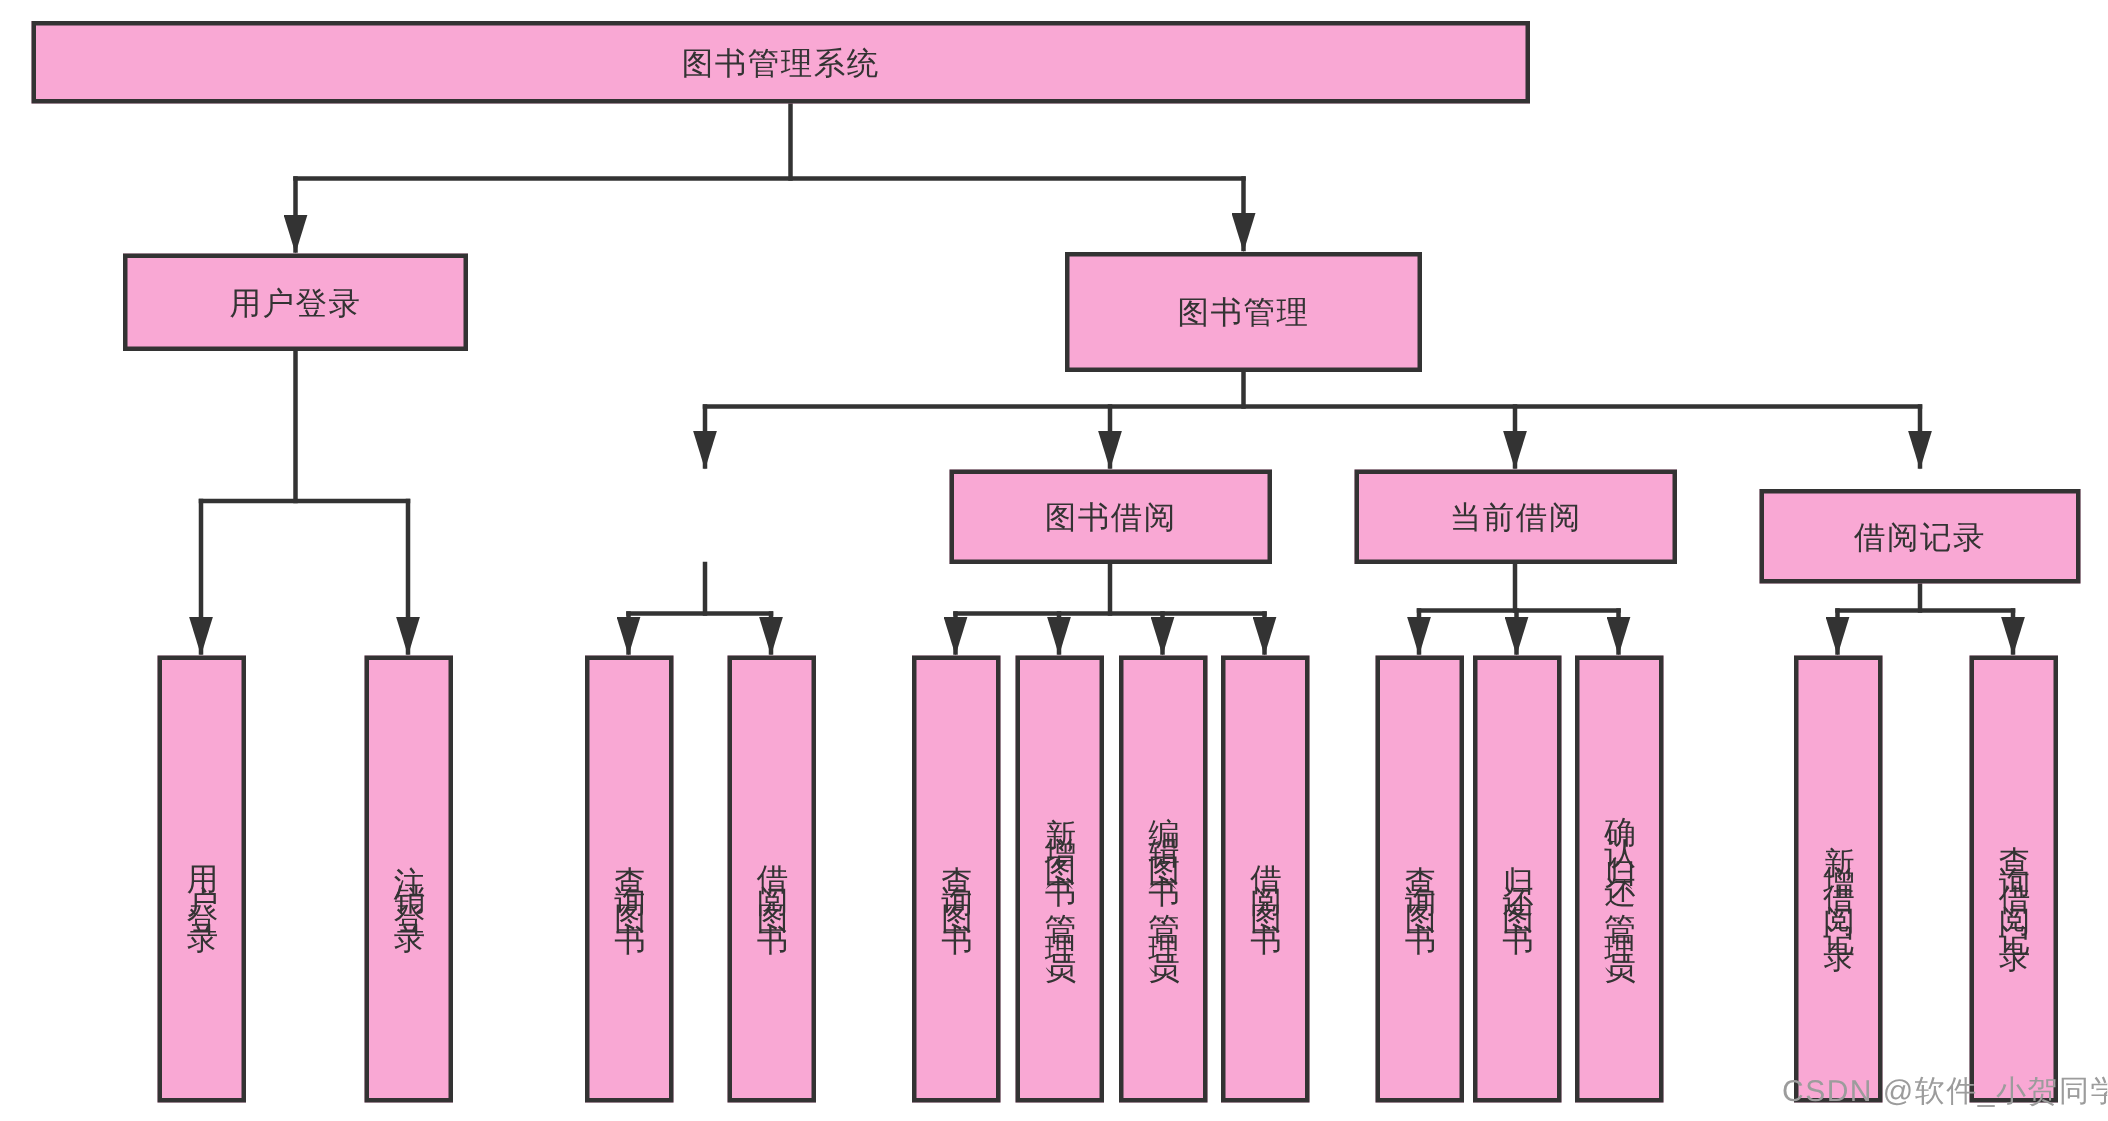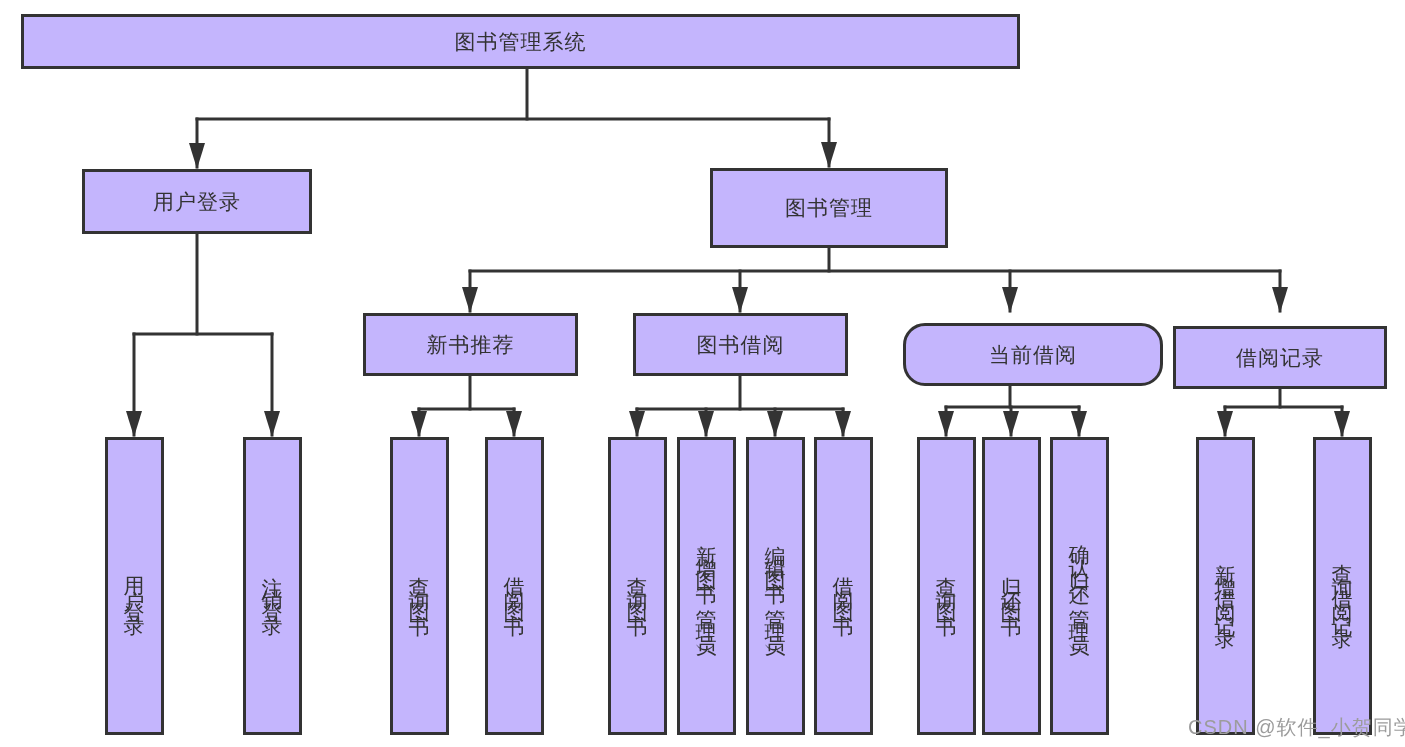--- a/index.html
+++ b/index.html
@@ -18,21 +18,21 @@
   #connectors {
     position: absolute;
     inset: 0;
     width: 1405px;
     height: 747px;
   }
   .box {
     position: absolute;
     box-sizing: border-box;
     border: 3px solid #333333;
-    background: #c4b5fd;
+    background: #f9a8d4;
     color: #333333;
     display: flex;
     align-items: center;
     justify-content: center;
     font-size: 21px;
     letter-spacing: 1px;
     z-index: 2;
   }
   .leaf .vtext {
     writing-mode: vertical-rl;
@@ -42,21 +42,21 @@
     line-height: 1;
   }
   
   #n-root          { left: 21px;   top: 14px;  width: 999px; height: 55px; }
   
   #n-user-login    { left: 82px;   top: 169px; width: 230px; height: 65px; }
   #n-book-mgmt     { left: 710px;  top: 168px; width: 238px; height: 80px; }
   
   #n-new-book-rec  { left: 363px;  top: 313px; width: 215px; height: 63px; }
   #n-book-borrow   { left: 633px;  top: 313px; width: 215px; height: 63px; text-align: right; }
-  #n-current-borrow{ left: 903px;  top: 323px; width: 260px; height: 63px; border-radius: 22px; }
+  #n-current-borrow{ left: 903px;  top: 313px; width: 215px; height: 63px; }
   #n-borrow-records{ left: 1173px; top: 326px; width: 214px; height: 63px; }
   
   .leaf { top: 437px; width: 59px; height: 298px; }
   #l-user-login    { left: 105px; }
   #l-logout        { left: 243px; }
   #l-query-1       { left: 390px; }
   #l-borrow-1      { left: 485px; }
   #l-query-2       { left: 608px; }
   #l-add-book      { left: 677px; }
   #l-edit-book     { left: 746px; }
@@ -135,23 +135,20 @@
     <span>图书管理系统</span>
   </div>
 
   <div class="box" id="n-user-login">
     <span>用户登录</span>
   </div>
   <div class="box" id="n-book-mgmt">
     <span>图书管理</span>
   </div>
 
-  <div class="box" id="n-new-book-rec">
-    <span>新书推荐</span>
-  </div>
   <div class="box" id="n-book-borrow">
     <span>图书借阅</span>
   </div>
   <div class="box" id="n-current-borrow">
     <span>当前借阅</span>
   </div>
   <div class="box" id="n-borrow-records">
     <span>借阅记录</span>
   </div>
 

